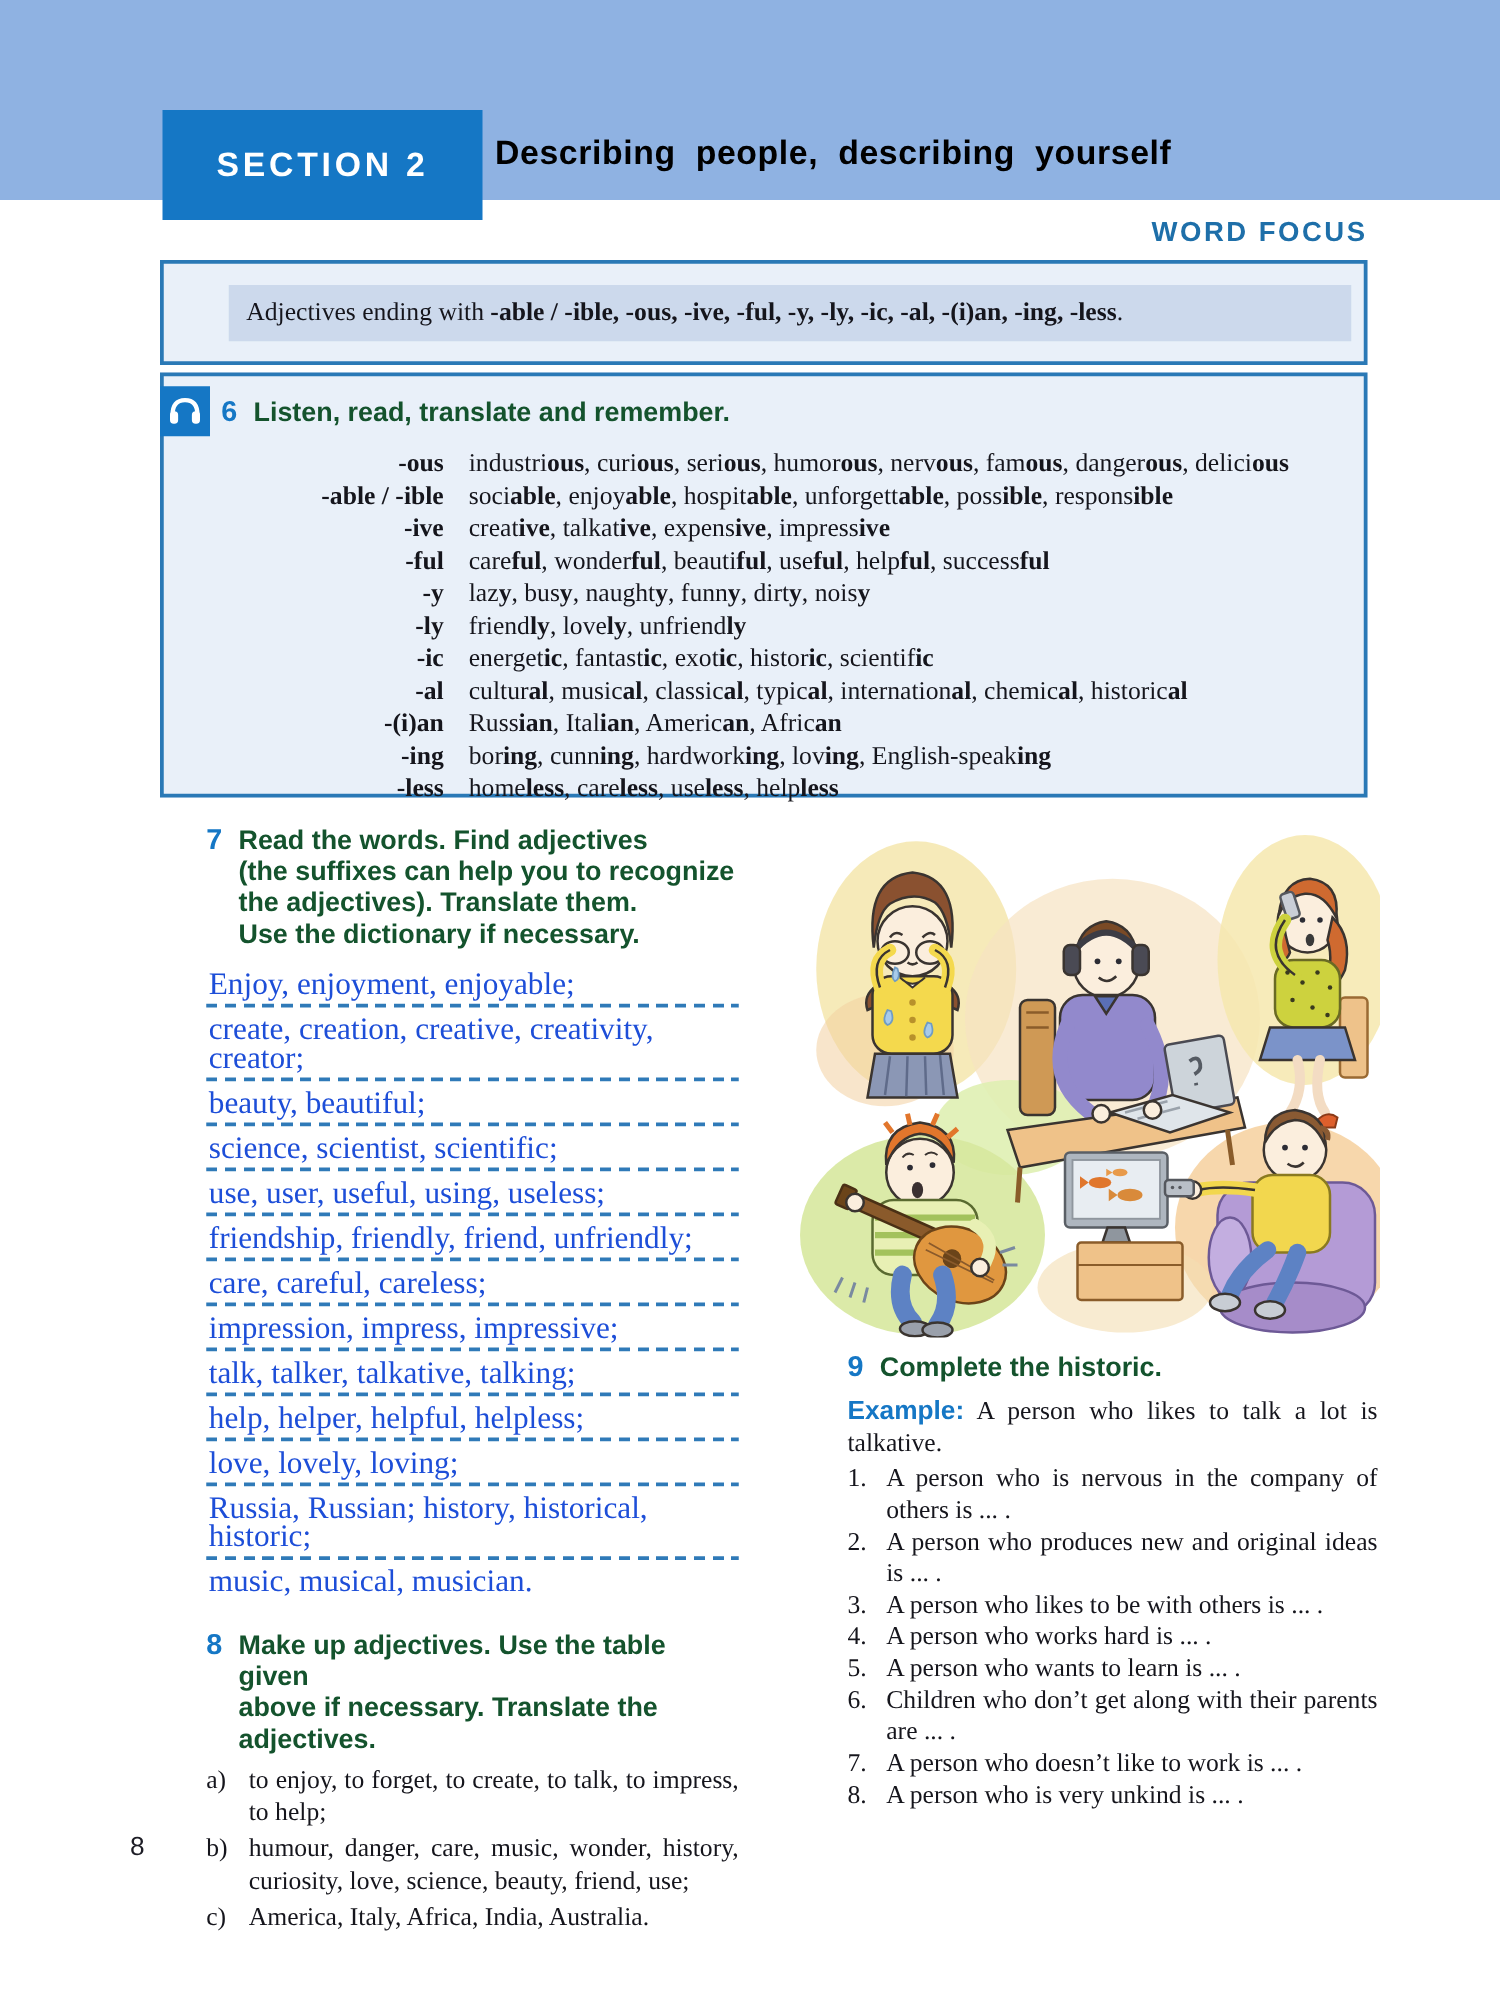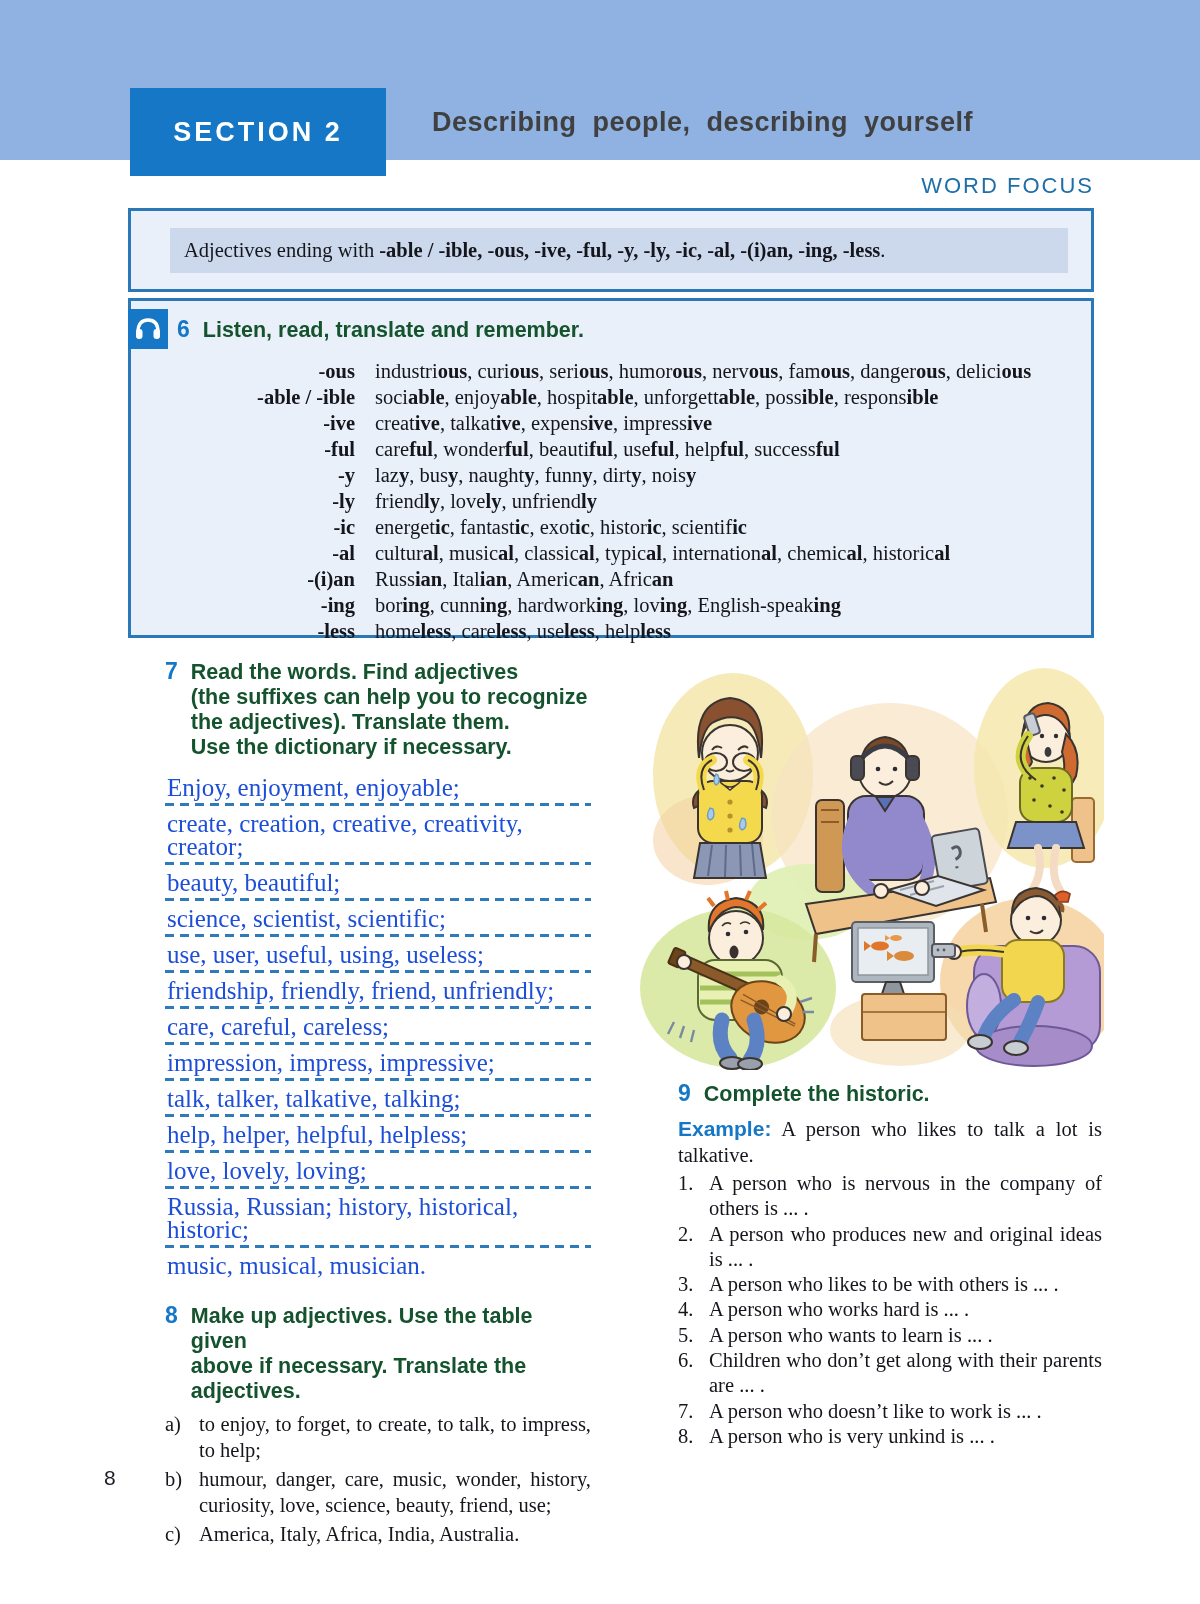--- a/index.html
+++ b/index.html
@@ -9,35 +9,35 @@
     -webkit-font-smoothing:antialiased;
   }
   
   .top-band{position:absolute;left:0;top:0;width:1200px;height:160px;background:#8fb2e2;}
   .section-box{
     position:absolute;left:130px;top:88px;width:256px;height:88px;background:#1577c5;
     color:#fff;display:flex;align-items:center;justify-content:center;
     font-weight:bold;font-size:27px;letter-spacing:3px;
   }
   .page-title{
-    position:absolute;left:432px;top:107px;font-weight:bold;font-size:27px;
-    color:#404040;letter-spacing:0.5px;word-spacing:8px;
+    position:absolute;left:396px;top:107px;font-weight:bold;font-size:27px;
+    color:#000000;letter-spacing:0.5px;word-spacing:8px;
   }
   .word-focus{
     position:absolute;top:173px;left:128px;width:966px;text-align:right;
-    color:#1e6fa9;font-weight:normal;font-size:22px;letter-spacing:2px;
+    color:#1e6fa9;font-weight:bold;font-size:22px;letter-spacing:2px;
   }
   
   .box{
     position:absolute;left:128px;width:966px;border:3px solid #2a79b6;
     background:#e9f0f9;box-sizing:border-box;
   }
   .box1{top:208px;height:84px;display:flex;align-items:center;}
   .strip{
-    margin-left:39px;width:898px;background:#ccd9ec;padding:11px 14px;box-sizing:border-box;
+    margin-left:52px;width:898px;background:#ccd9ec;padding:11px 14px;box-sizing:border-box;
     font-family:"Liberation Serif", serif;font-size:20.5px;color:#15151c;
   }
   .box2{top:298px;height:340px;}
   .audio-chip{
     position:absolute;left:-3px;top:8px;width:40px;height:40px;background:#1577c5;
     display:flex;align-items:center;justify-content:center;
   }
   .ex-head{display:flex;align-items:baseline;}
   .box2 .ex-head{padding:15px 0 0 46px;}
   .num{color:#1577c5;font-weight:bold;font-size:23px;margin-right:13px;flex:none;}

